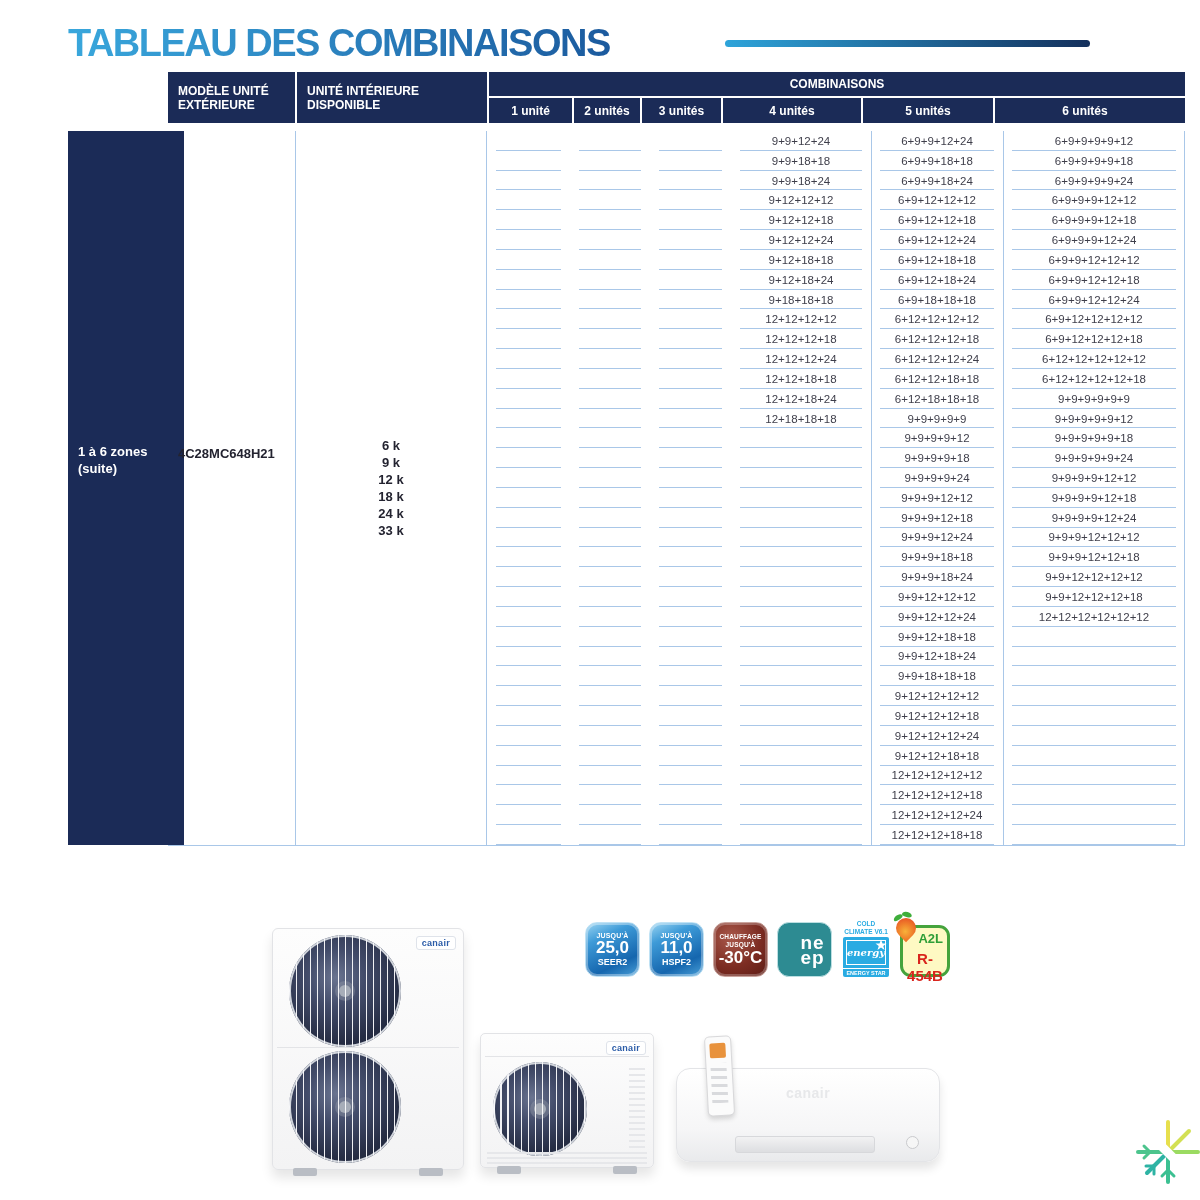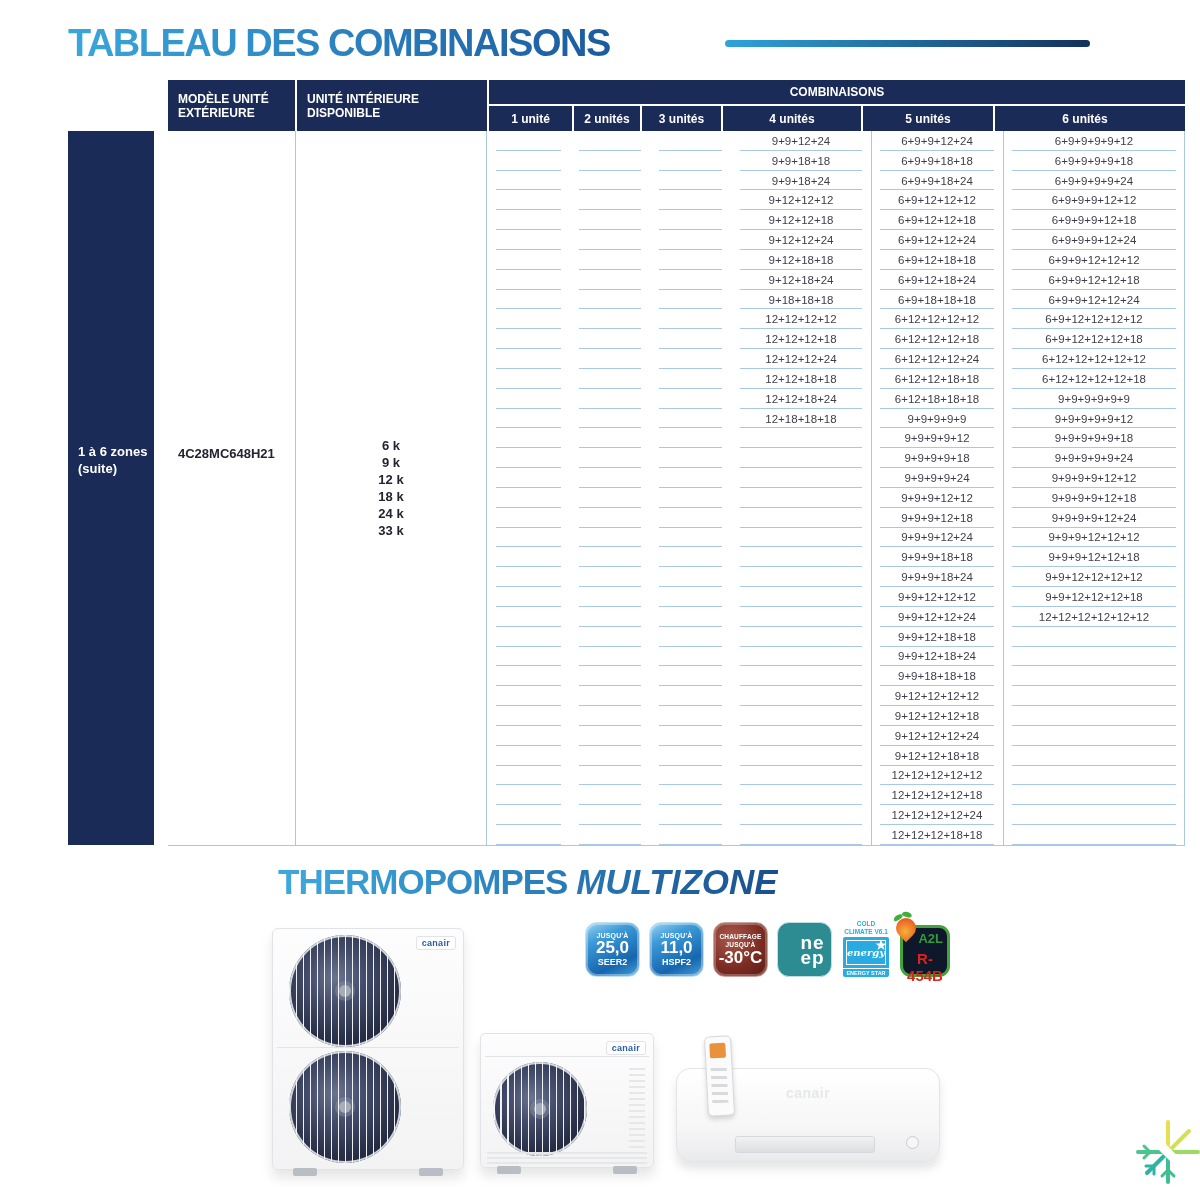--- a/index.html
+++ b/index.html
@@ -7,35 +7,35 @@
         font-family:"Liberation Sans", sans-serif;}
 
   
   .main-title{position:absolute;left:68px;top:22px;font-size:38px;font-weight:bold;letter-spacing:-1.5px;
     background:linear-gradient(90deg,#39a7dc 0%,#2d86c2 45%,#1b5a9e 100%);
     -webkit-background-clip:text;background-clip:text;color:transparent;white-space:nowrap;}
   .title-rule{position:absolute;left:725px;top:40px;width:365px;height:7px;border-radius:4px;
     background:linear-gradient(90deg,#2ea4da,#14305c);}
 
   
-  .thead{position:absolute;left:168px;top:80px;width:1017px;height:51px;background:#1b2b57;display:flex;color:#fff;}
+  .thead{position:absolute;left:168px;top:72px;width:1017px;height:51px;background:#1b2b57;display:flex;color:#fff;}
   .th-model{width:127px;display:flex;flex-direction:column;justify-content:center;padding-left:10px;box-sizing:border-box;
     font-size:12px;font-weight:bold;line-height:14px;}
   .th-indoor{width:192px;display:flex;flex-direction:column;justify-content:center;padding-left:10px;box-sizing:border-box;
     font-size:12px;font-weight:bold;line-height:14px;border-left:2px solid #fff;}
   .th-combos{width:698px;display:flex;flex-direction:column;border-left:2px solid #fff;box-sizing:border-box;}
   .th-combos-label{height:26px;display:flex;align-items:center;justify-content:center;
     font-size:12px;font-weight:bold;border-bottom:2px solid #fff;box-sizing:border-box;}
   .th-sub{flex:1;display:flex;}
   .th-sub div{display:flex;align-items:center;justify-content:center;font-size:12px;font-weight:bold;box-sizing:border-box;}
   .th-sub div + div{border-left:2px solid #fff;}
   .s1{width:83px}.s2{width:68px}.s3{width:81px}.s4{width:140px}.s5{width:132px}.s6{width:182px}
 
   
-  .sidebar{position:absolute;left:68px;top:131px;width:86px;height:714px;background:#1b2b57;color:#fff;}
+  .sidebar{position:absolute;left:68px;top:131px;width:116px;height:714px;background:#1b2b57;color:#fff;}
   .sidebar .zl{position:absolute;left:10px;top:312px;font-size:13px;font-weight:bold;line-height:17px;}
   .model-col{position:absolute;left:168px;top:131px;width:127px;height:714px;}
   .model-col span{position:absolute;left:10px;top:315px;font-size:13px;font-weight:bold;color:#232330;}
   .indoor-col{position:absolute;left:295px;top:131px;width:192px;height:714px;box-sizing:border-box;
     border-left:1px solid #a9c7e8;border-right:1px solid #a9c7e8;display:flex;align-items:center;justify-content:center;}
   .indoor-list{font-size:13px;font-weight:bold;color:#232330;line-height:17px;text-align:center;}
 
   .rows-wrap{position:absolute;left:487px;top:131px;width:698px;height:714px;display:flex;flex-direction:column;}
   .trow{flex:1;display:flex;}
   .tcell{position:relative;display:flex;align-items:center;justify-content:center;font-size:11.5px;color:#3e3e4a;box-sizing:border-box;}
@@ -105,21 +105,21 @@
   .b-teal div{font-size:19px;font-weight:bold;line-height:15px;letter-spacing:1px;}
   .b-es{width:50px;display:flex;flex-direction:column;align-items:center;}
   .b-es .cc{font-size:6.5px;line-height:7.5px;font-weight:bold;color:#29abe2;text-align:center;}
   .es-box{margin-top:2px;width:46px;height:40px;background:#29abe2;border-radius:2px;position:relative;
     display:flex;align-items:center;justify-content:center;}
   .es-box .inner{position:absolute;inset:3px 3px 12px 3px;border:1px solid #fff;display:flex;align-items:center;justify-content:center;}
   .es-script{color:#fff;font-style:italic;font-weight:bold;font-size:10px;font-family:"DejaVu Serif",serif;}
   .es-star{position:absolute;right:2px;top:2px;width:12px;height:12px;fill:#fff;}
   .es-label{position:absolute;left:0;right:0;bottom:1px;text-align:center;color:#fff;font-size:5.5px;font-weight:bold;
     border-top:1px solid #fff;padding-top:1px;}
-  .b-a2l{position:relative;width:50px;height:52px;background:#0f172a;border:3px solid #45a33c;border-radius:11px;box-sizing:border-box;}
+  .b-a2l{position:relative;width:50px;height:52px;background:#fef9c3;border:3px solid #45a33c;border-radius:11px;box-sizing:border-box;}
   .b-a2l .a2l{position:absolute;right:4px;top:3px;color:#2f9e38;font-size:13px;font-weight:bold;}
   .b-a2l .ref{position:absolute;left:0;right:0;top:22px;text-align:center;color:#d9251d;font-size:15px;font-weight:bold;}
   .flame{position:absolute;left:-7px;top:-10px;width:20px;height:20px;border-radius:50% 50% 50% 0;
     transform:rotate(-45deg);background:radial-gradient(circle at 35% 60%,#f6b23a 0%,#ef7d2a 45%,#e23b24 100%);}
   .leaf{position:absolute;width:10px;height:5px;border-radius:50% 50% 50% 50% / 60% 60% 40% 40%;background:#3fae3b;}
   .leaf1{left:-10px;top:-13px;transform:rotate(-35deg);}
   .leaf2{left:-1px;top:-16px;transform:rotate(15deg);}
 
   
   .snow{position:absolute;left:1128px;top:1112px;width:80px;height:80px;}
@@ -462,25 +462,20 @@
         <div class="tcell c1"></div>
         <div class="tcell c2"></div>
         <div class="tcell c3"></div>
         <div class="tcell c4"></div>
         <div class="tcell c5">12+12+12+18+18</div>
         <div class="tcell c6"></div>
       </div>
     </div>
   <div class="table-bottom"></div>
 
-  <div class="h2">
-    <span>THERMOPOMPES</span>
-    <span> </span>
-    <span class="it">MULTIZONE</span>
-  </div>
 
   <div class="unit big-unit">
     <span class="brand-tag">canair</span>
     <div class="fan bf1"></div>
     <div class="grille bf1"></div>
     <div class="divider" style="top:118px"></div>
     <div class="fan bf2"></div>
     <div class="grille bf2"></div>
     <div class="foot" style="left:20px"></div>
     <div class="foot" style="right:20px"></div>

